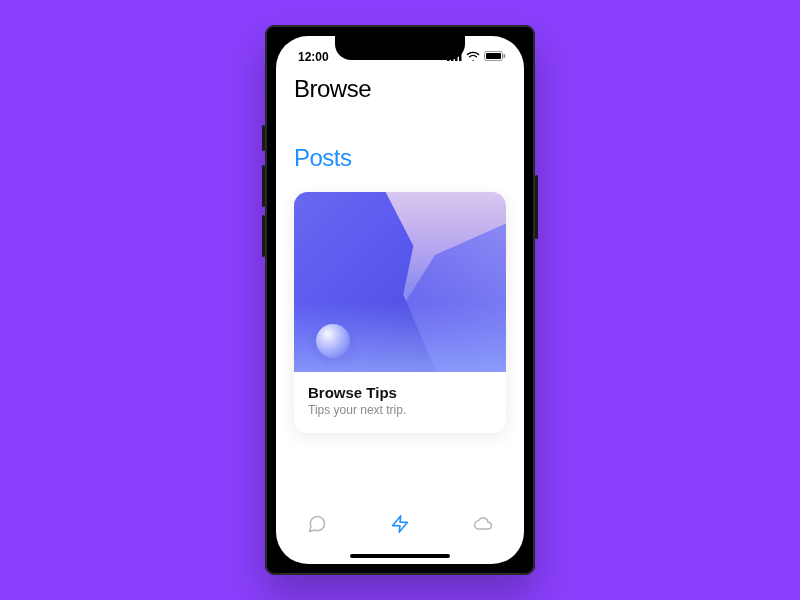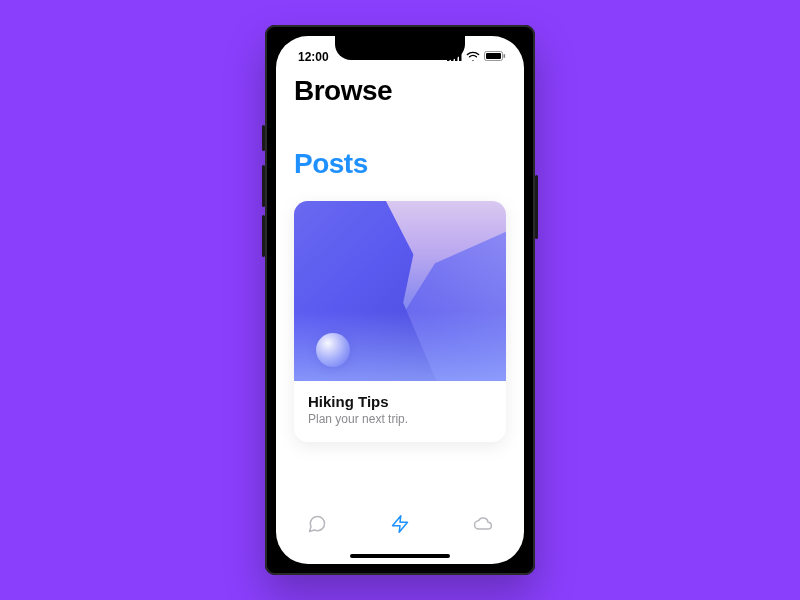--- a/index.html
+++ b/index.html
@@ -57,22 +57,22 @@
     padding: 8px 18px 0 22px;
     font-size: 12px;
     font-weight: 600;
     color: #000;
   }
   .status-right { display: flex; align-items: center; gap: 4px; }
   .content {
     padding: 6px 18px 0 18px;
   }
   .title {
-    font-size: 28px;
-    font-weight: 700;
+    font-size: 24px;
+    font-weight: 400;
     line-height: 1.05;
     letter-spacing: -0.5px;
   }
   .title .accent { color: #1e90ff; margin-top: 44px; }
   .card {
     margin-top: 22px;
     border-radius: 14px;
     background: #fff;
     box-shadow: 0 4px 18px rgba(0,0,0,0.08);
     overflow: hidden;
@@ -212,22 +212,22 @@
       <div class="card">
         <div class="card-img">
           <div class="sky"></div>
           <div class="mtn-mid"></div>
           <div class="mtn-right"></div>
           <div class="mtn-left"></div>
           <div class="haze"></div>
           <div class="orb"></div>
         </div>
         <div class="card-body">
-          <div class="card-title">Hiking Tips</div>
-          <div class="card-sub">Plan your next trip.</div>
+          <div class="card-title">Browse Tips</div>
+          <div class="card-sub">Tips your next trip.</div>
         </div>
       </div>
     </div>
 
     <div class="tabbar">
       <div class="tab">
         <span>
           <svg width="20" height="20" viewBox="0 0 24 24" fill="none" stroke="#b7b7bd" stroke-width="1.8" stroke-linecap="round" stroke-linejoin="round">
             <path d="M21 11.5a8.38 8.38 0 0 1-8.5 8.5 8.5 8.5 0 0 1-3.6-.8L3 21l1.8-5.9A8.38 8.38 0 0 1 4 11.5 8.5 8.5 0 0 1 12.5 3 8.38 8.38 0 0 1 21 11.5z"></path>
           </svg>

